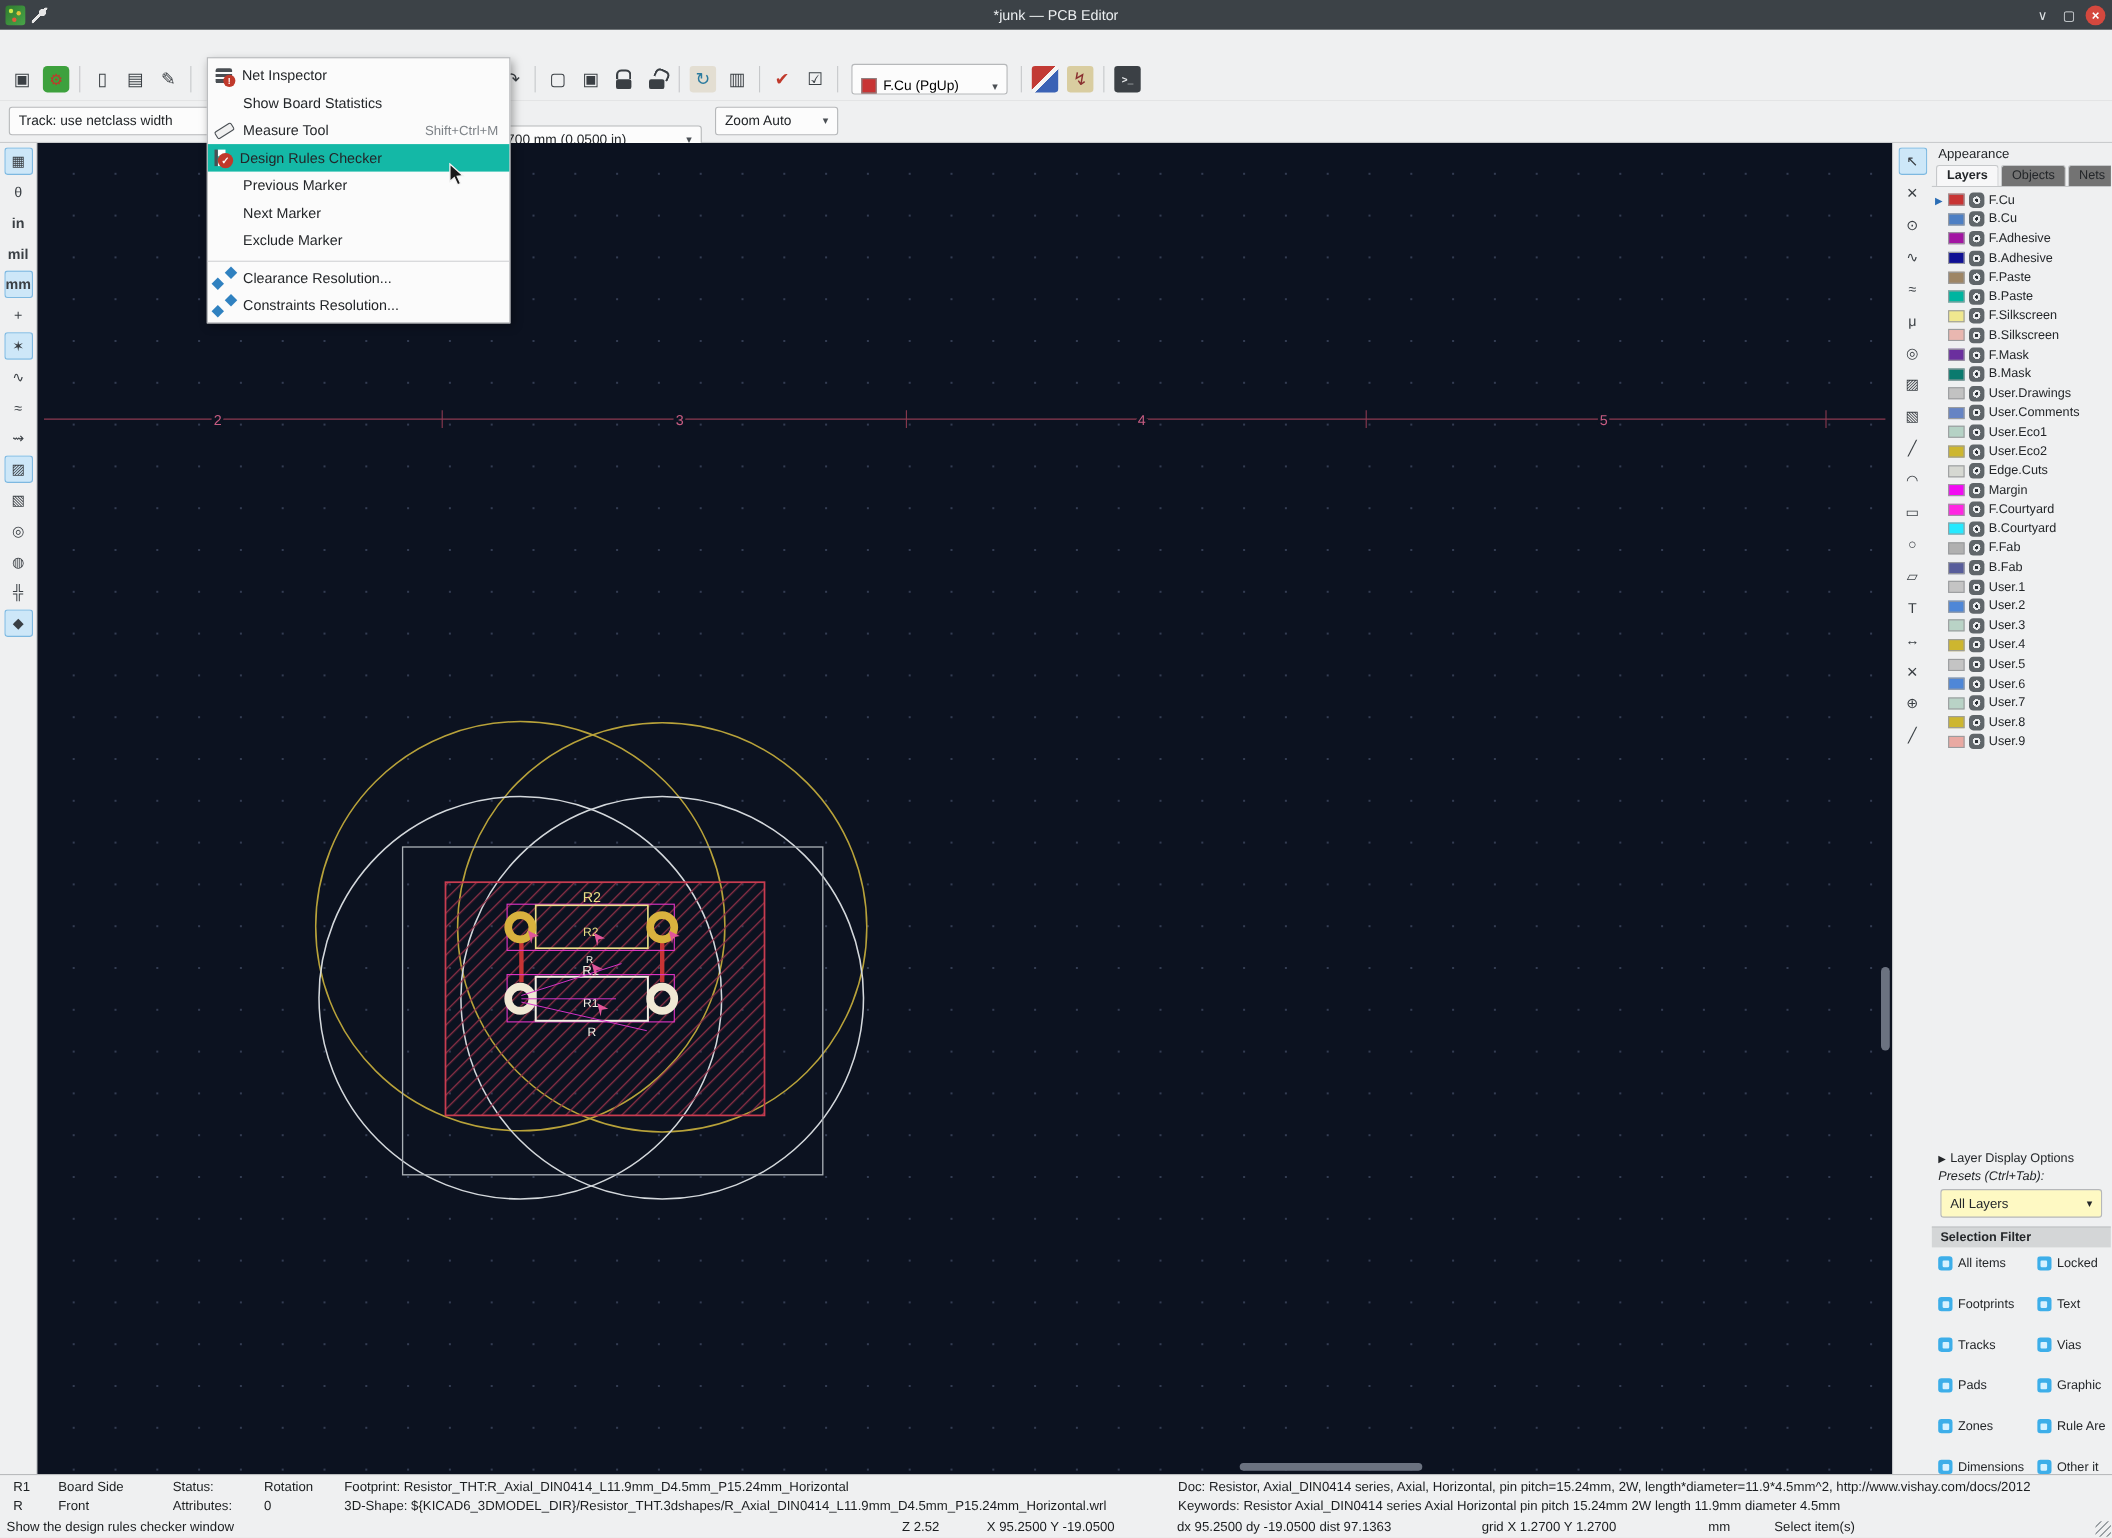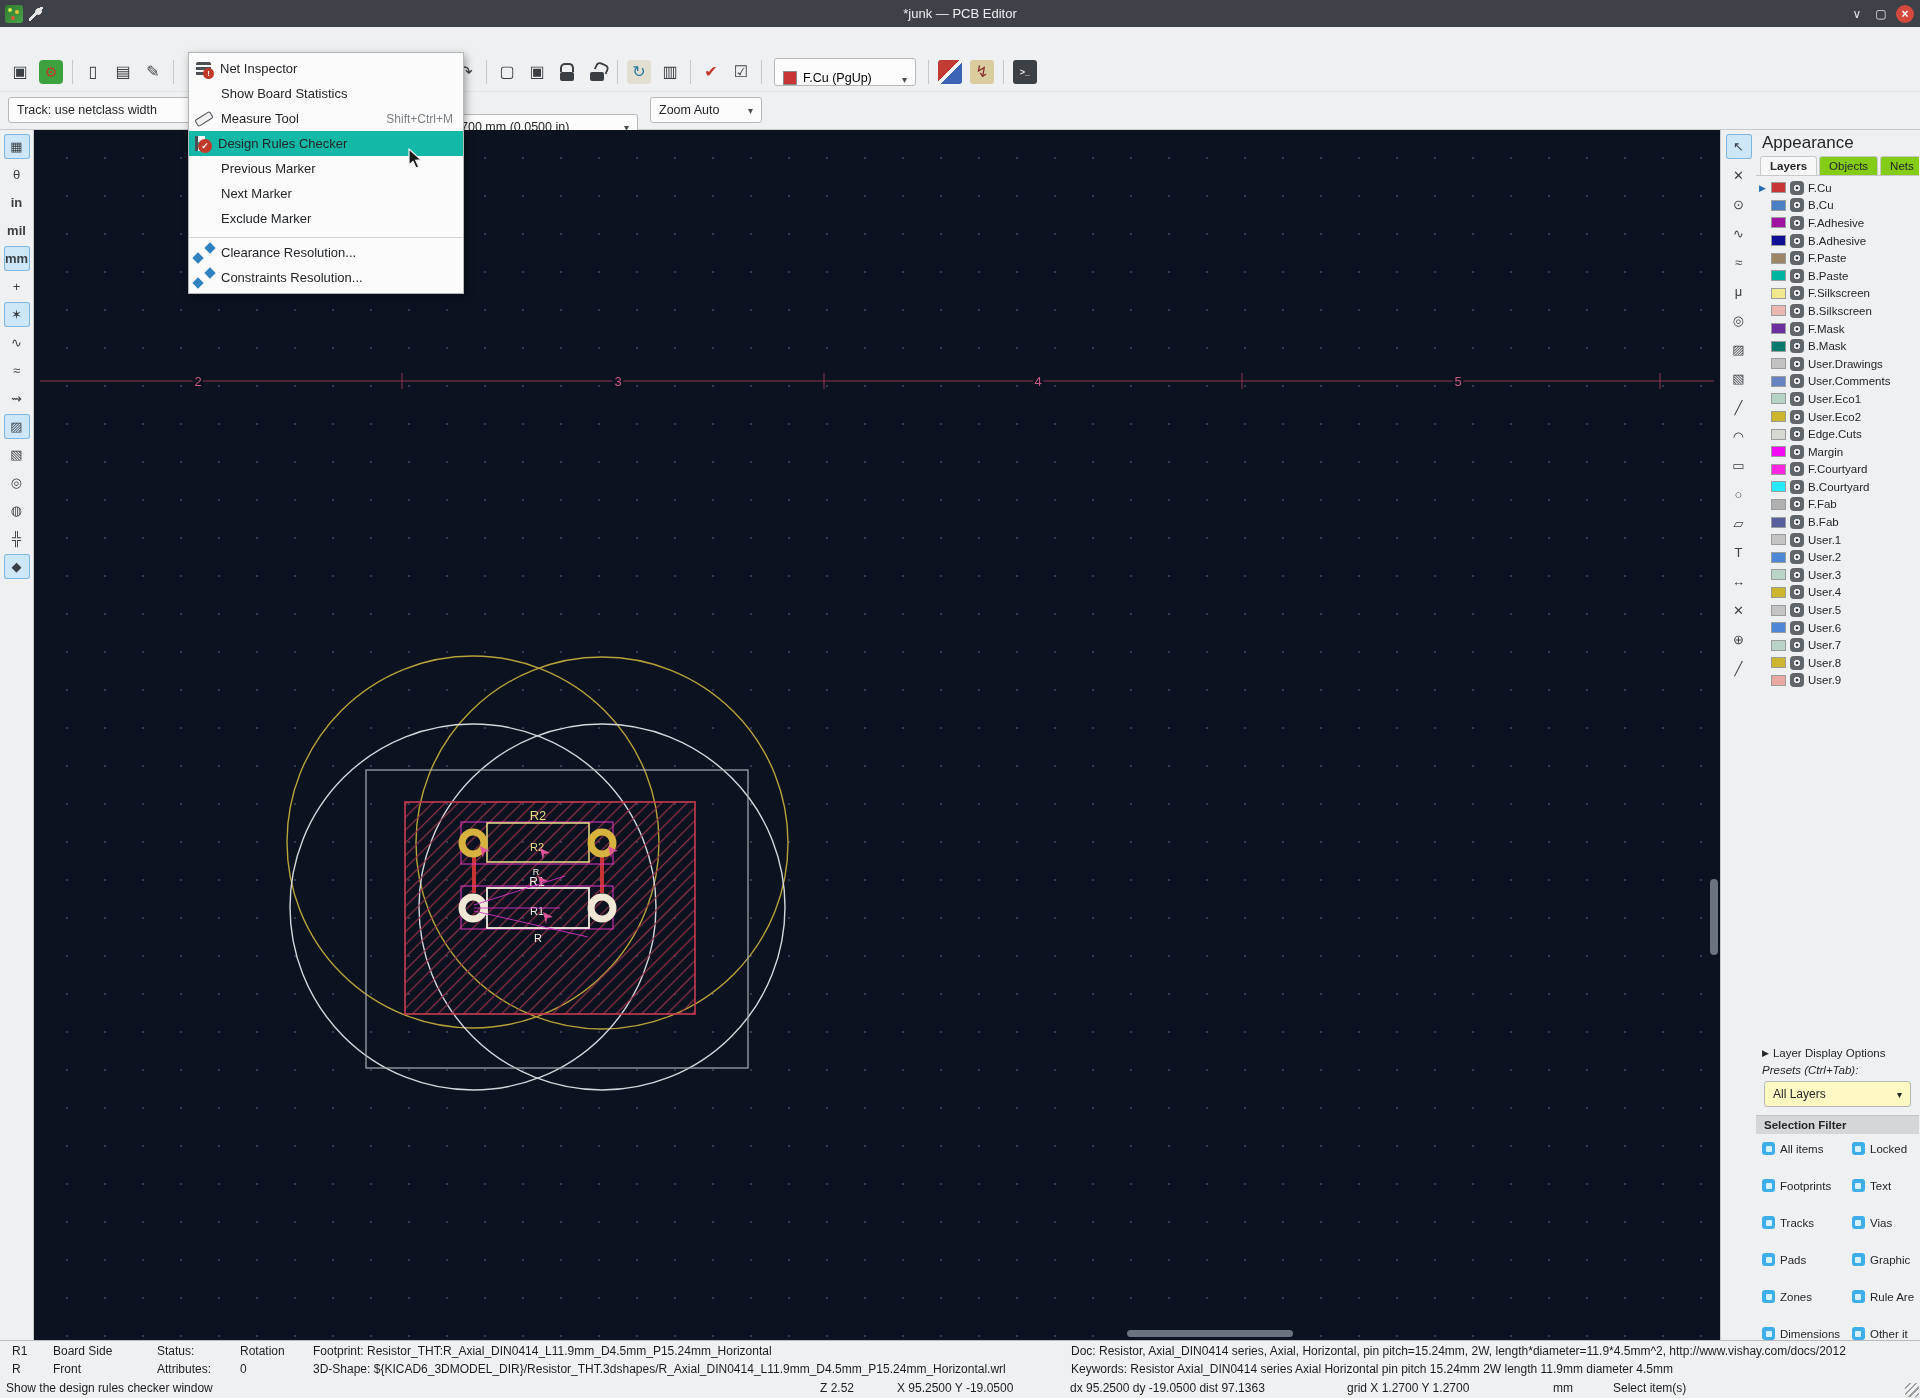--- a/index.html
+++ b/index.html
@@ -55,23 +55,23 @@
   .righttoolbar { width:36px; background:#eff0f1; border-left:1px solid #c6c8ca; display:flex; flex-direction:column; align-items:center; padding-top:4px; gap:4px; }
   .righttoolbar .ticon { width:26px; height:25px; font-size:13px; }
 
   .canvas { position:relative; width:1686px; height:1210px; background-color:#0c1220; background-image:radial-gradient(#333c52 1px, transparent 1.4px); background-size:38px 38px; background-position:14px 9px; overflow:hidden; }
   .canvas svg { position:absolute; left:0; top:0; }
   .vscroll { position:absolute; right:2px; top:749px; width:8px; height:76px; background:#6b7280; border-radius:4px; }
   .hscroll { position:absolute; left:1093px; bottom:3px; width:166px; height:7px; background:#6b7280; border-radius:4px; }
 
   
   .rightpanel { width:163px; background:#eff0f1; font-size:11.5px; color:#232629; display:flex; flex-direction:column; overflow:hidden; }
-  .rp-title { padding:3px 6px 1px 6px; font-size:17px; }
+  .rp-title { padding:3px 6px 1px 6px; font-size:12px; }
   .tabs { display:flex; gap:2px; padding:2px 0 0 4px; border-bottom:1px solid #c6c8ca; }
-  .tab { padding:3px 9px; border:1px solid #c6c8ca; border-bottom:none; border-radius:3px 3px 0 0; background:#84cc16; }
+  .tab { padding:3px 9px; border:1px solid #c6c8ca; border-bottom:none; border-radius:3px 3px 0 0; background:#737373; }
   .tab.active { background:#f7f7f8; font-weight:bold; }
   .layerlist { padding:3px 0 0 2px; }
   .lrow { display:flex; align-items:center; height:17.6px; gap:4px; }
   .lcaret { width:9px; font-size:9px; color:#2a6db5; visibility:hidden; text-align:center; }
   .lcaret.on { visibility:visible; }
   .lswatch { width:15px; height:11px; border:1px solid #9a9c9e; }
   .leye { width:14px; height:14px; border-radius:4px; background:radial-gradient(circle at 50% 50%, #2c3136 0 1.5px, #e8eaec 1.6px 3.4px, #60666a 3.5px); }
   .lname { white-space:nowrap; }
   .rp-spacer { flex:1; }
   .ldo { display:flex; align-items:center; gap:4px; padding:3px 6px; }

